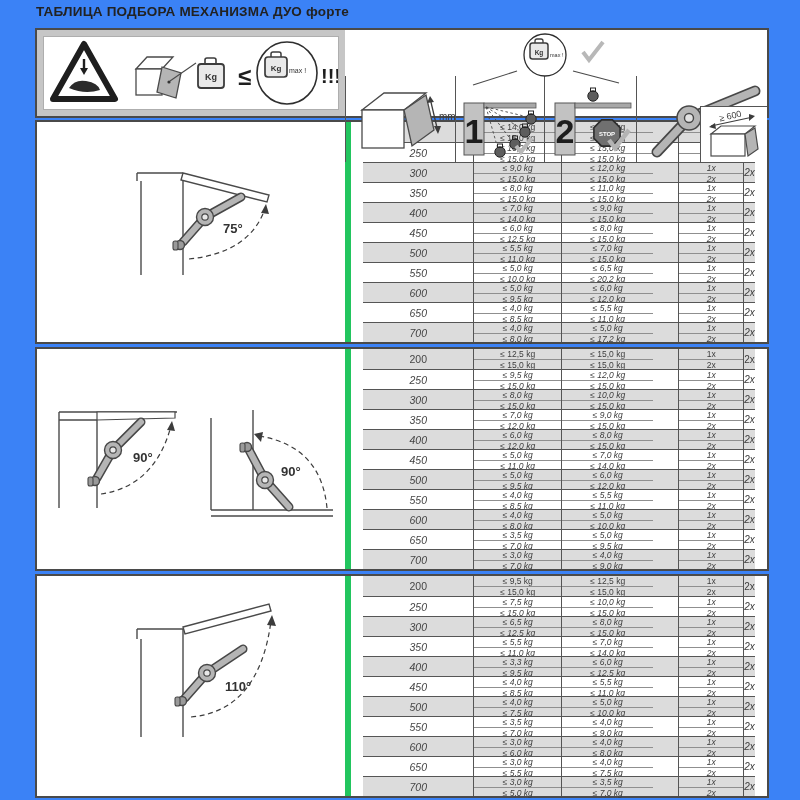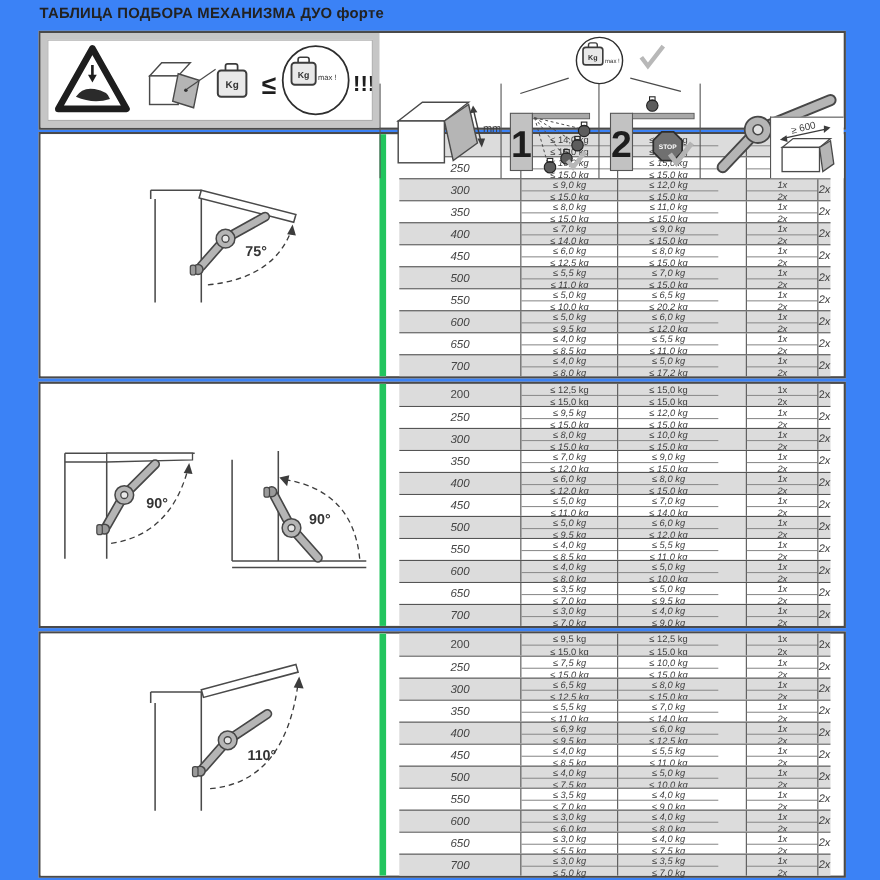--- a/index.html
+++ b/index.html
@@ -683,21 +683,21 @@
             </div>
             <div class="c q">
               <div class="s">1x</div>
               <div class="s">2x</div>
             </div>
             <div class="c tot">2x</div>
           </div>
           <div class="rg shade">
             <div class="c mm">400</div>
             <div class="c kg k1">
-              <div class="s">≤ 6,9 kg</div>
+              <div class="s">≤ 3,3 kg</div>
               <div class="s">≤ 9,5 kg</div>
             </div>
             <div class="c kg k2">
               <div class="s">≤ 6,0 kg</div>
               <div class="s">≤ 12,5 kg</div>
             </div>
             <div class="c q">
               <div class="s">1x</div>
               <div class="s">2x</div>
             </div>

